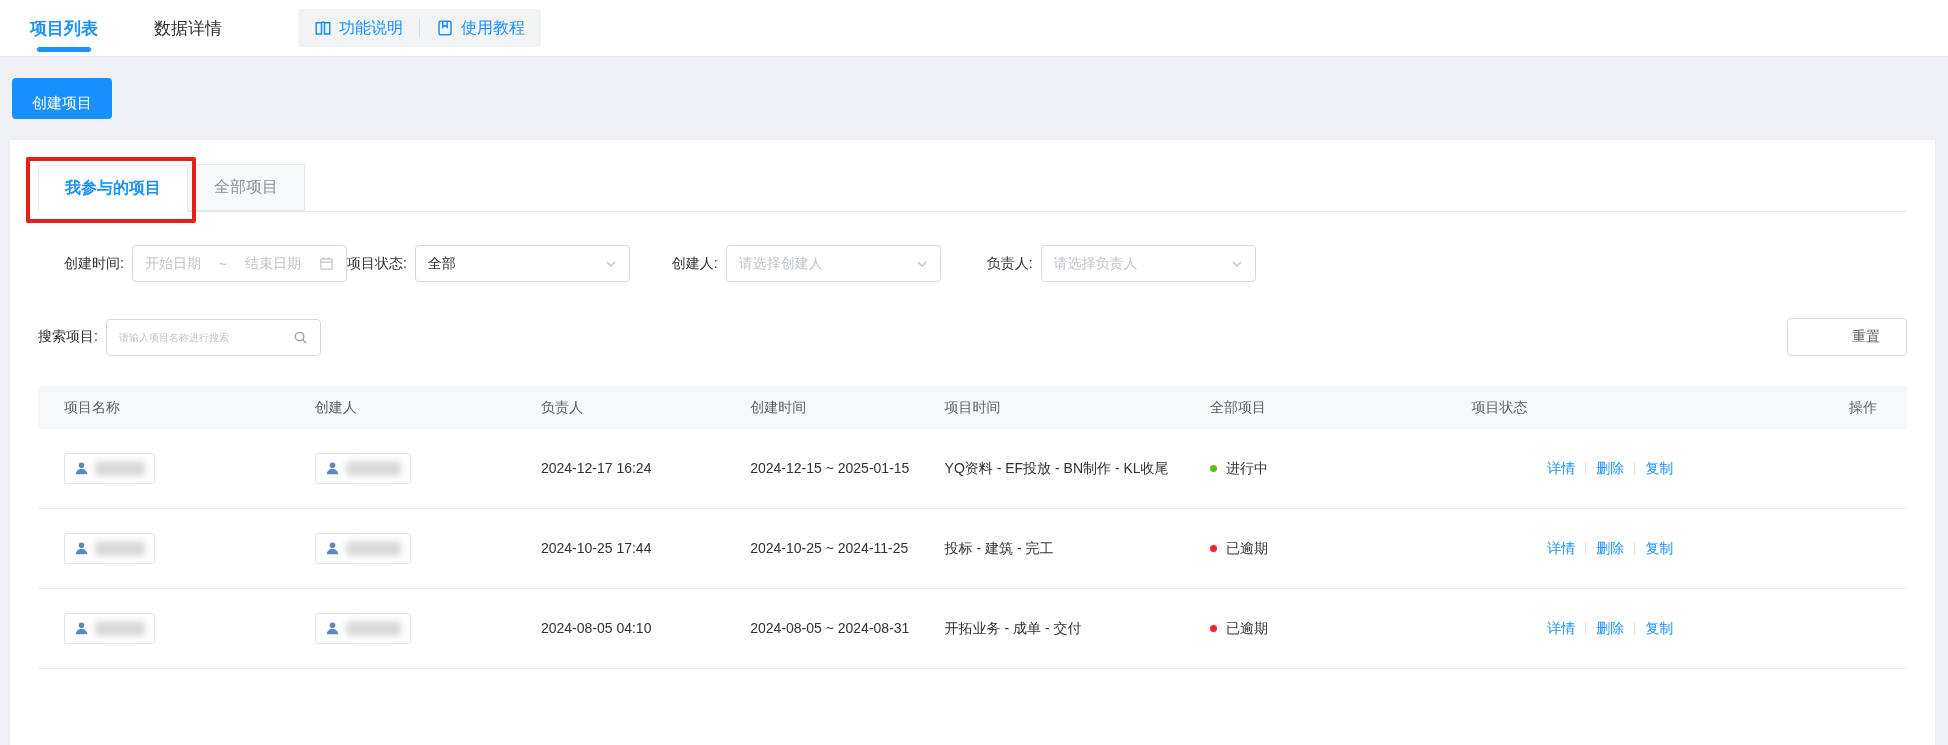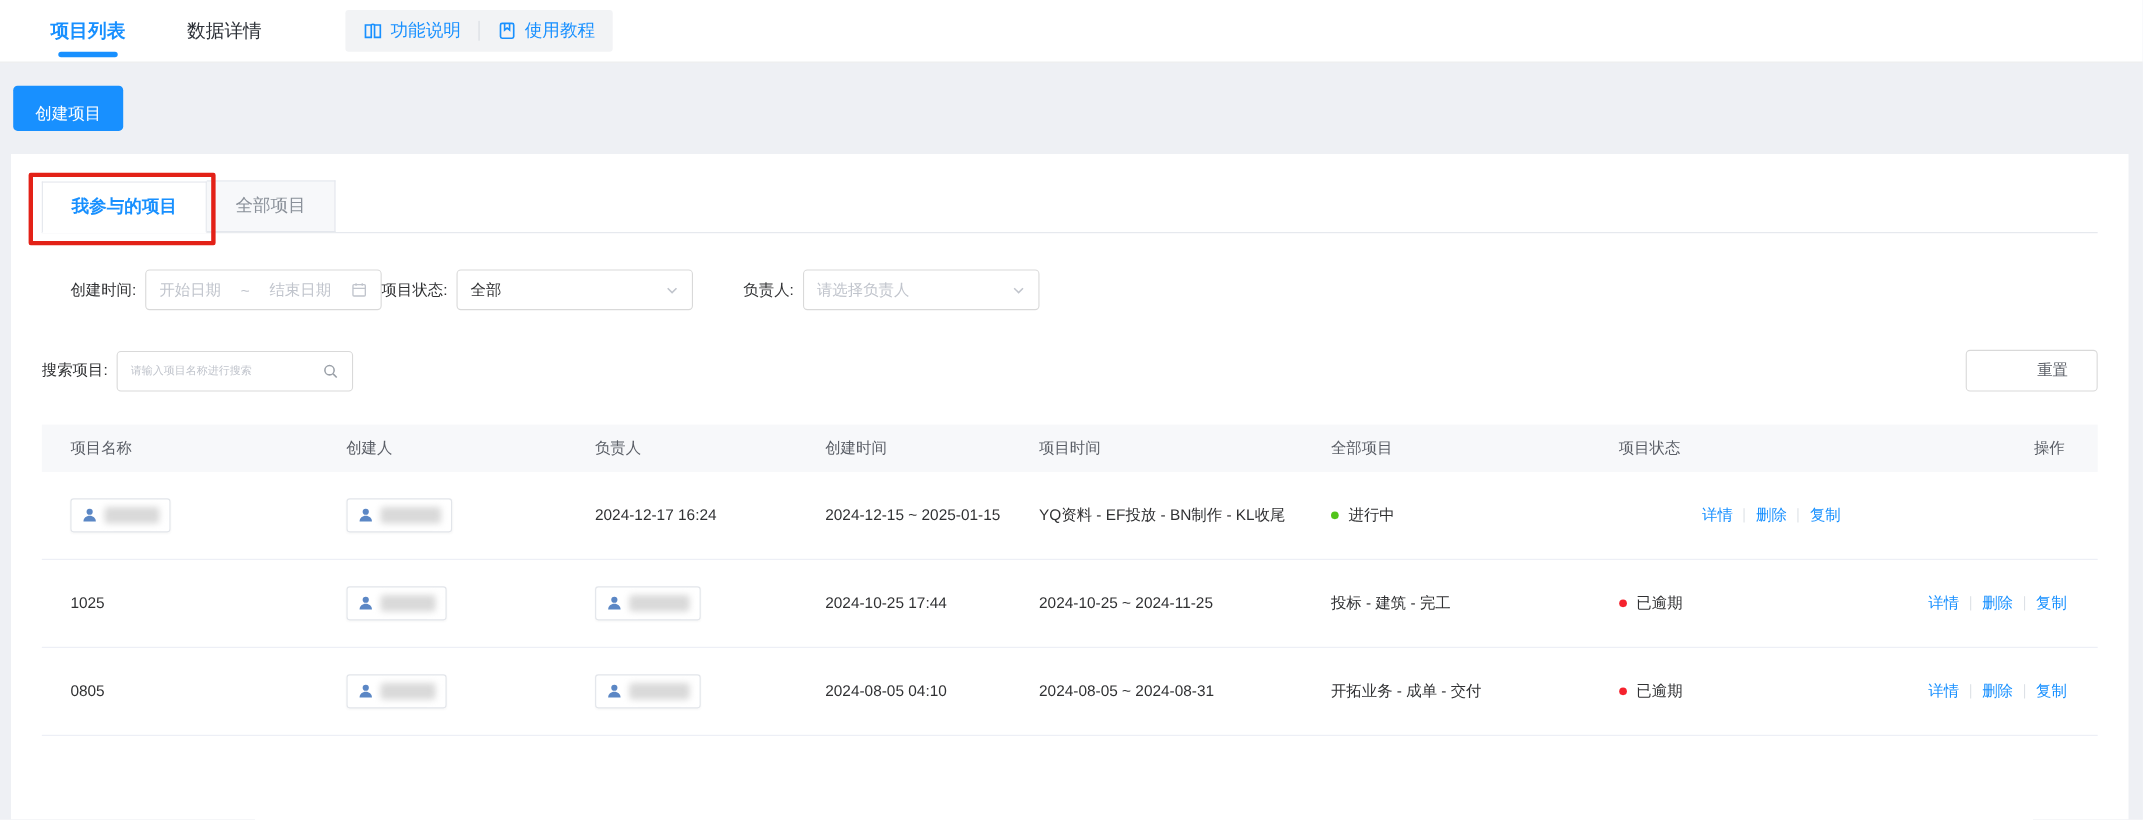--- a/index.html
+++ b/index.html
@@ -2,21 +2,21 @@
 <html><head>
 <meta charset="utf-8">
 <style>
   * { margin:0; padding:0; box-sizing:border-box; }
   html,body { width:1948px; height:745px; overflow:hidden;
     font-family:"Liberation Sans","DejaVu Sans",sans-serif;
     background:#eef0f4; color:#303133; font-size:14px; }
 
   
   .topbar { height:57px; background:#fff; border-bottom:1px solid #e8eaec;
-    display:flex; align-items:center; padding:0 40px; }
+    display:flex; align-items:center; padding:0 24px; }
   .nav-tab { position:relative; height:100%; display:flex; align-items:center;
     padding:0 6px; margin-right:44px; font-size:17px; cursor:pointer; color:#2b2f36; }
   .nav-tab.active { color:#1890ff; font-weight:bold; }
   .nav-tab.active .nav-underline { position:absolute; left:50%; transform:translateX(-50%);
     bottom:4px; width:54px; height:5px; background:#1890ff; border-radius:3px; }
   .help-group { display:flex; align-items:center; background:#f2f3f5; border-radius:3px;
     height:38px; padding:0 16px; margin-left:26px; }
   .help-link { display:flex; align-items:center; gap:7px; color:#1890ff; font-size:16px;
     text-decoration:none; cursor:pointer; }
   .help-divider { width:1px; height:18px; background:#d8dce2; margin:0 16px; }
@@ -150,20 +150,29 @@
     </div>
     <div class="f-group">
       <span class="f-label">项目状态:</span>
       <div class="f-box sel">
         <span class="value">全部</span>
         <svg class="chev" viewBox="0 0 12 12" fill="none" stroke="#c0c4cc" stroke-width="1.4">
             <path d="M2 4l4 4 4-4"></path>
           </svg>
       </div>
     </div>
+    <div class="f-group gap2">
+      <span class="f-label">创建人:</span>
+      <div class="f-box sel">
+        <span class="placeholder">请选择创建人</span>
+        <svg class="chev" viewBox="0 0 12 12" fill="none" stroke="#c0c4cc" stroke-width="1.4">
+            <path d="M2 4l4 4 4-4"></path>
+          </svg>
+      </div>
+    </div>
     <div class="f-group gap3">
       <span class="f-label">负责人:</span>
       <div class="f-box sel">
         <span class="placeholder">请选择负责人</span>
         <svg class="chev" viewBox="0 0 12 12" fill="none" stroke="#c0c4cc" stroke-width="1.4">
             <path d="M2 4l4 4 4-4"></path>
           </svg>
       </div>
     </div>
   </div>
@@ -216,21 +225,20 @@
     <div class="cell c-created">2024-12-17 16:24</div>
     <div class="cell c-period">2024-12-15 ~ 2025-01-15</div>
     <div class="cell c-stages">YQ资料 - EF投放 - BN制作 - KL收尾</div>
     <div class="cell c-status">
       <span class="dot" style="background: rgb(82, 196, 26);"></span><span>进行中</span>
     </div>
     <div class="cell c-actions"><a class="action-link">详情</a><span class="action-sep"></span><a class="action-link">删除</a><span class="action-sep"></span><a class="action-link">复制</a></div>
   </div>
 
   <div class="t-row">
-    <div class="cell c-name">1025</div>
     <div class="cell c-creator">
       <span class="person-tag">
         <svg class="picon" viewBox="0 0 16 16" fill="#5b87c5">
                 <circle cx="8" cy="4.5" r="3"></circle>
                 <path d="M2 14c0-3.3 2.7-5.5 6-5.5s6 2.2 6 5.5z"></path>
               </svg>
         <span class="blur-name" style="width:50px"></span>
       </span>
     </div>
     <div class="cell c-owner">
@@ -245,21 +253,20 @@
     <div class="cell c-created">2024-10-25 17:44</div>
     <div class="cell c-period">2024-10-25 ~ 2024-11-25</div>
     <div class="cell c-stages">投标 - 建筑 - 完工</div>
     <div class="cell c-status">
       <span class="dot" style="background: rgb(245, 34, 45);"></span><span>已逾期</span>
     </div>
     <div class="cell c-actions"><a class="action-link">详情</a><span class="action-sep"></span><a class="action-link">删除</a><span class="action-sep"></span><a class="action-link">复制</a></div>
   </div>
 
   <div class="t-row">
-    <div class="cell c-name">0805</div>
     <div class="cell c-creator">
       <span class="person-tag">
         <svg class="picon" viewBox="0 0 16 16" fill="#5b87c5">
                 <circle cx="8" cy="4.5" r="3"></circle>
                 <path d="M2 14c0-3.3 2.7-5.5 6-5.5s6 2.2 6 5.5z"></path>
               </svg>
         <span class="blur-name" style="width:50px"></span>
       </span>
     </div>
     <div class="cell c-owner">

